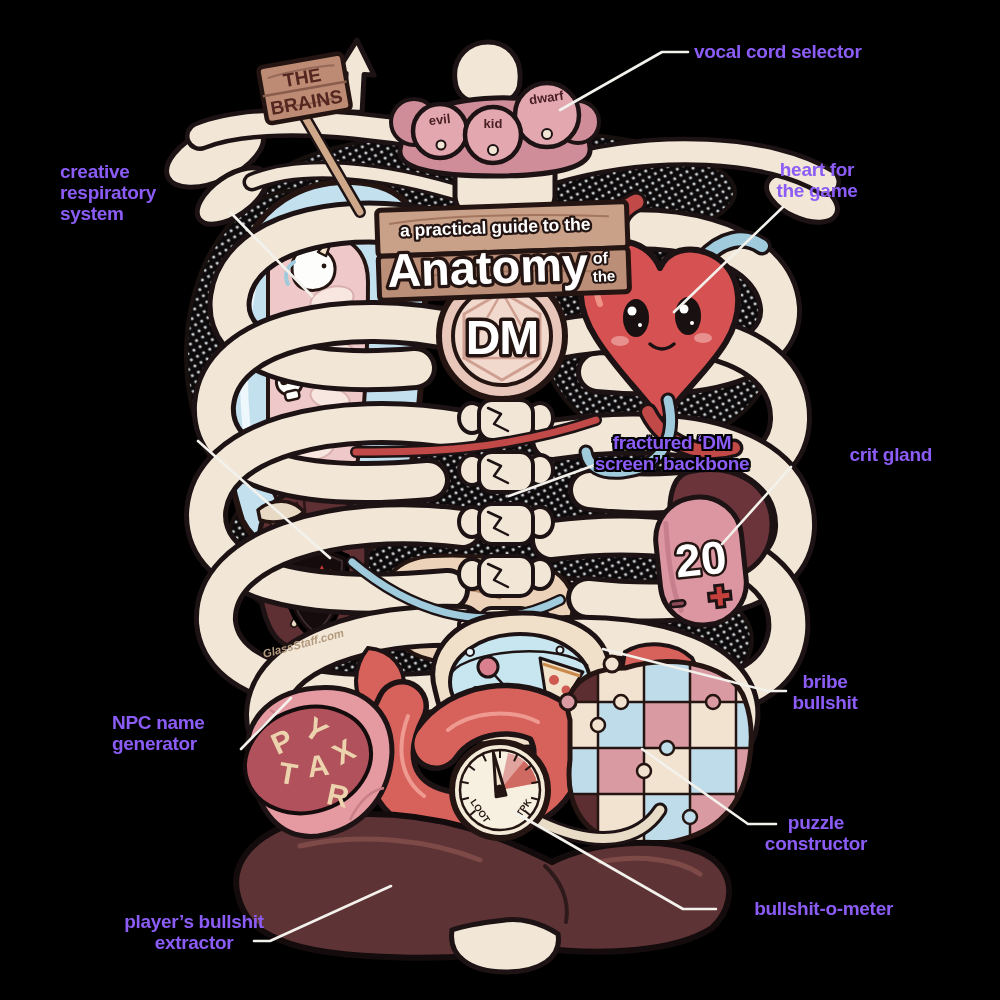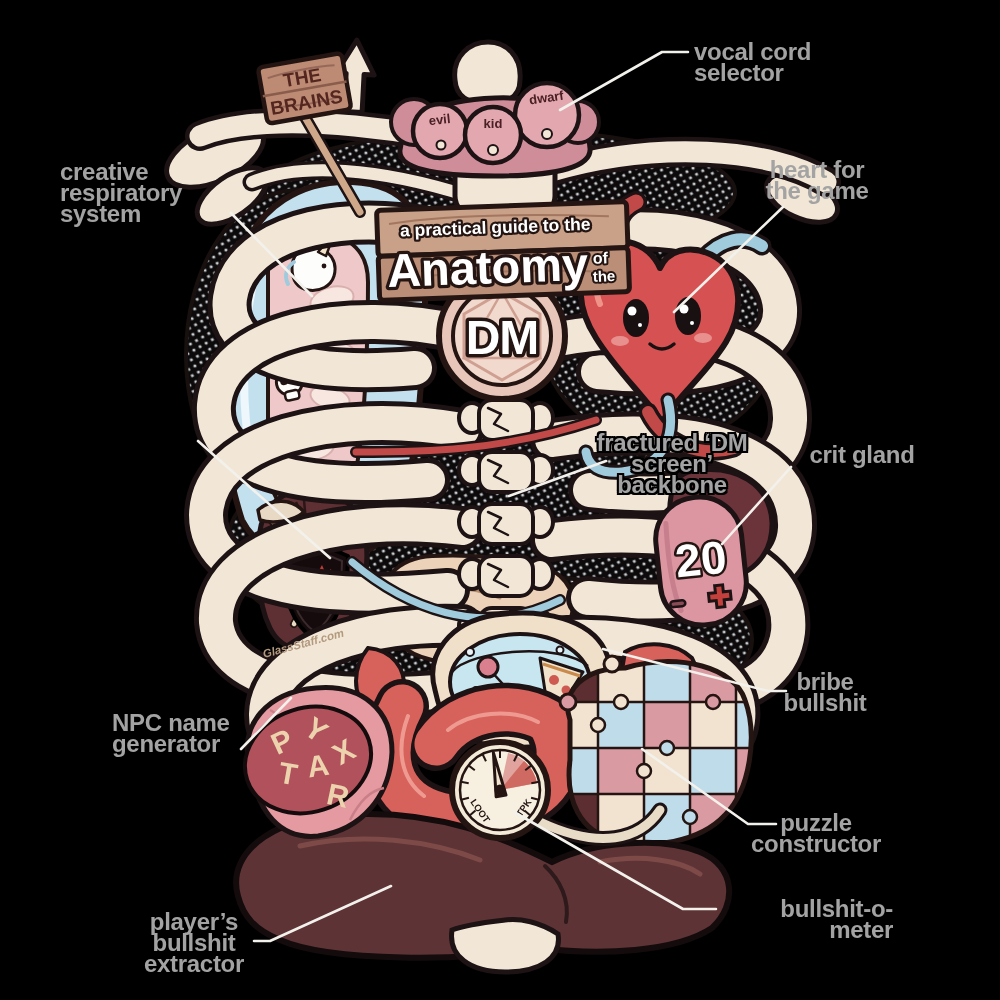--- a/index.html
+++ b/index.html
@@ -18,21 +18,21 @@
   .ves-o{fill:none;stroke:#1d1214;stroke-linecap:round;}
   .ves-r{fill:none;stroke:#c14a48;stroke-linecap:round;}
   .ves-b{fill:none;stroke:#9fcbdc;stroke-linecap:round;}
   .stick-o{fill:none;stroke:#1d1214;stroke-width:12;stroke-linecap:round;}
   .stick-i{fill:none;stroke:#cfa88a;stroke-width:7;stroke-linecap:round;}
   .t{font-family:"Liberation Sans","DejaVu Sans",sans-serif;font-weight:bold;}
   .wout{fill:#fff;stroke:#241512;paint-order:stroke;stroke-linejoin:round;}
   .leader{fill:none;stroke:#f3f1ec;stroke-width:2.6;stroke-linecap:round;stroke-linejoin:round;}
   
   .labels{position:absolute;left:0;top:0;width:1000px;height:1000px;pointer-events:none;}
-  .callout{position:absolute;color:#a3a3a3;font-weight:700;font-size:24px;line-height:21px;
+  .callout{position:absolute;color:#8b5cf6;font-weight:700;font-size:19px;line-height:21px;
            letter-spacing:-0.3px;white-space:pre-line;}
   .outlined{text-shadow:-2px -2px 0 #000,2px -2px 0 #000,-2px 2px 0 #000,2px 2px 0 #000,
             -2px 0 0 #000,2px 0 0 #000,0 -2px 0 #000,0 2px 0 #000;}
 </style>
 </head>
 <body>
 
 <div class="stage">
 <svg width="1000" height="1000" viewBox="0 0 1000 1000">
   <defs>
@@ -417,21 +417,21 @@
 
 <div class="labels">
   <div class="callout" style="left:694px;top:41px;width:200px;text-align:left">vocal cord selector</div>
   <div class="callout" style="left:60px;top:161px;width:168px;">creative
 respiratory
 system</div>
   <div class="callout" style="left:752px;top:159px;width:130px;text-align:center">heart for
 the game</div>
   <div class="callout outlined" style="left:584px;top:432px;width:176px;text-align:center">fractured ‘DM
 screen’ backbone</div>
-  <div class="callout" style="left:792px;top:444px;width:140px;text-align:center">crit gland</div>
+  <div class="callout" style="left:792px;top:444px;width:140px;text-align:right">crit gland</div>
   <div class="callout" style="left:770px;top:671px;width:110px;text-align:center">bribe
 bullshit</div>
   <div class="callout" style="left:112px;top:712px;width:146px;text-align:left">NPC name
 generator</div>
   <div class="callout" style="left:744px;top:812px;width:144px;text-align:center">puzzle
 constructor</div>
   <div class="callout" style="left:723px;top:898px;width:170px;text-align:right">bullshit-o-meter</div>
   <div class="callout" style="left:108px;top:911px;width:172px;text-align:center">player’s bullshit
 extractor</div>
 </div>

